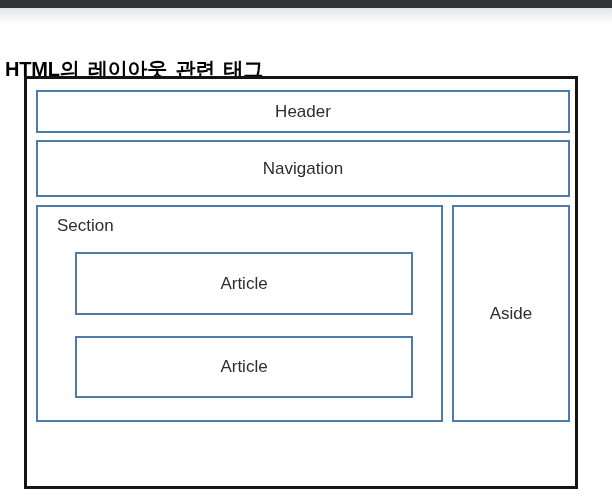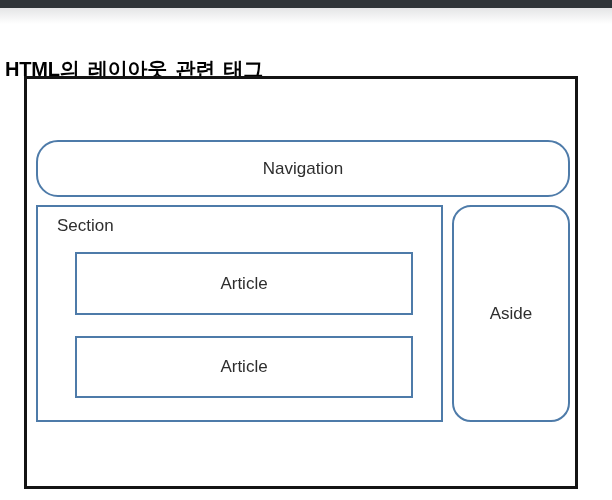--- a/index.html
+++ b/index.html
@@ -58,24 +58,24 @@
     box-sizing: border-box;
     background: #ffffff;
     display: flex;
     align-items: center;
     justify-content: center;
     font-size: 17px;
     color: #2e2e2e;
   }
 
   .box-header     { left: 9px;   top: 11px;  width: 534px; height: 43px; }
-  .box-navigation { left: 9px;   top: 61px;  width: 534px; height: 57px; border-radius: 22px; }
+  .box-navigation { left: 9px;   top: 61px;  width: 534px; height: 57px; }
   .box-section    { left: 9px;   top: 126px; width: 407px; height: 217px;
                     display: block; }
-  .box-aside      { left: 425px; top: 126px; width: 118px; height: 217px; border-radius: 19px; }
+  .box-aside      { left: 425px; top: 126px; width: 118px; height: 217px; }
   .box-footer     { left: 9px;   top: 349px; width: 534px; height: 51px; }
 
   .section-label {
     position: absolute;
     left: 19px; top: 9px;
     font-size: 17px;
     color: #2e2e2e;
   }
 
   .box-article-1 { left: 37px; top: 45px;  width: 338px; height: 63px; }
@@ -84,20 +84,23 @@
 </head>
 <body>
 
 <div class="top-bar"></div>
 <div class="top-fade"></div>
 
 <div class="slide-title">HTML의 레이아웃 관련 태그</div>
 
 <div class="outer-frame">
 
+  <div class="layout-box box-header">
+    <span>Header</span>
+  </div>
 
   <div class="layout-box box-navigation">
     <span>Navigation</span>
   </div>
 
   <div class="layout-box box-section">
     <span class="section-label">Section</span>
 
     <div class="layout-box box-article-1">
       <span>Article</span>

